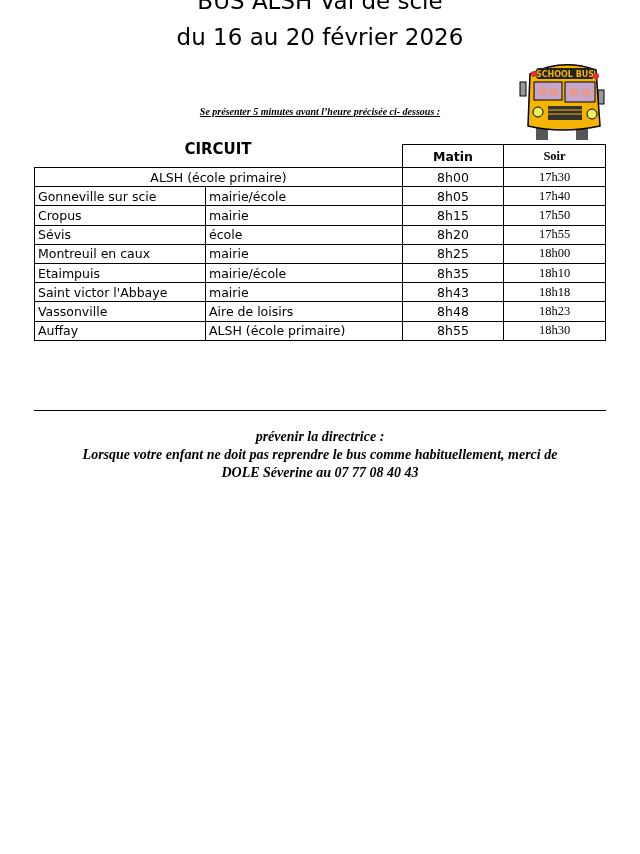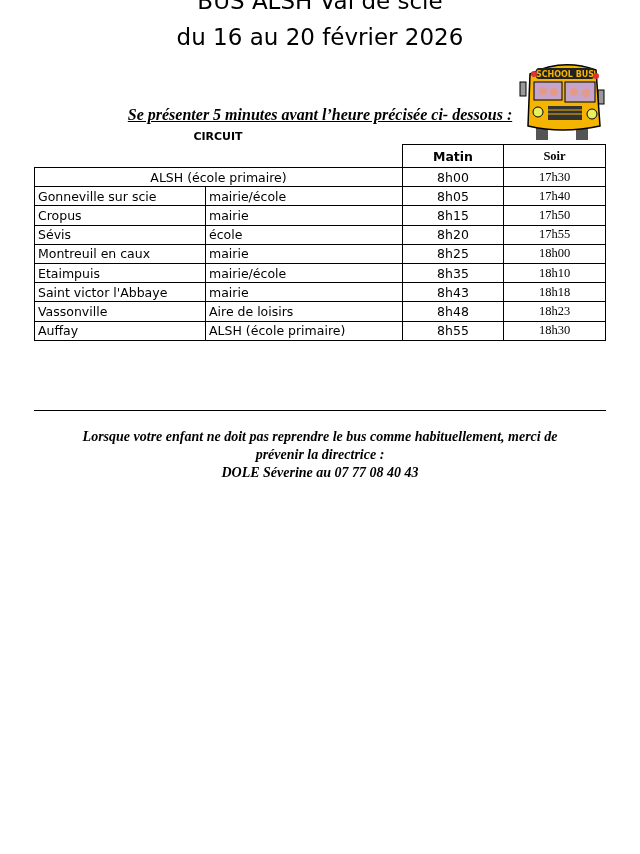--- a/index.html
+++ b/index.html
@@ -1,22 +1,22 @@
 <!DOCTYPE html>
 <html><head>
 <meta charset="utf-8">
 <style>
   html, body { margin:0; padding:0; background:#ffffff; }
   body { width:640px; height:854px; position:relative; overflow:hidden; color:#000; }
   .title { position:absolute; left:0; width:640px; text-align:center; font-family:"DejaVu Sans", sans-serif; font-size:23px; }
   #t1 { top:-12px; }
   #t2 { top:24px; }
-  .notice { position:absolute; top:106px; left:0; width:640px; text-align:center; font-family:"Liberation Serif", serif; font-size:16px; font-weight:bold; font-style:italic; text-decoration:underline; }
+  .notice { position:absolute; top:106px; left:0; width:640px; text-align:center; font-family:"Liberation Serif", serif; font-size:10px; font-weight:bold; font-style:italic; text-decoration:underline; }
   .bus { position:absolute; left:516px; top:60px; width:92px; height:82px; }
-  .circuit-label { position:absolute; left:34px; width:368px; top:130px; text-align:center; font-family:"DejaVu Sans", sans-serif; font-weight:bold; font-size:11px; }
+  .circuit-label { position:absolute; left:34px; width:368px; top:140px; text-align:center; font-family:"DejaVu Sans", sans-serif; font-weight:bold; font-size:15px; }
   table { position:absolute; left:34px; top:144px; border-collapse:collapse; font-family:"DejaVu Sans", sans-serif; font-size:12.5px; }
   td { border:1.3px solid #000; padding:0 3px; height:18.2px; line-height:17px; white-space:nowrap;margin-top:36px; }
   td.c1 { width:164px; text-align:left; }
   td.c2 { width:190px; }
   td.c3 { width:94px; text-align:center; }
   td.c4 { width:95px; text-align:center;font-family:Liberation Serif, serif; }
   tr.head td { height:22px; }
   tr.head td.nob { border:none; }
   td.hdr { font-weight:bold; font-size:12.5px; }
   td.grey { background:#c0c0c0; }
@@ -116,16 +116,16 @@
     <td class="c2">ALSH (école primaire)</td>
     <td class="c3">8h55</td>
     <td class="c4">18h30</td>
   </tr>
 </tbody>
   </table>
 
 <div class="rule"></div>
 
 <div class="footer">
+  <div>prévenir la directrice :</div>
   <div>Lorsque votre enfant ne doit pas reprendre le bus comme habituellement, merci de</div>
-  <div>prévenir la directrice :</div>
   <div>DOLE Séverine au 07 77 08 40 43</div>
 </div>
 
 </body></html>

